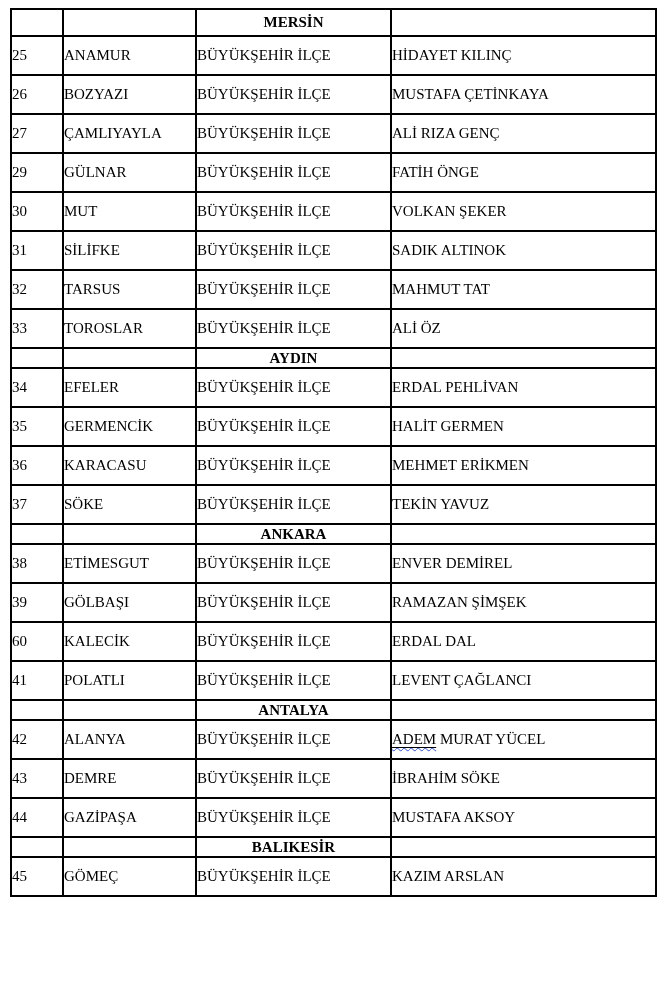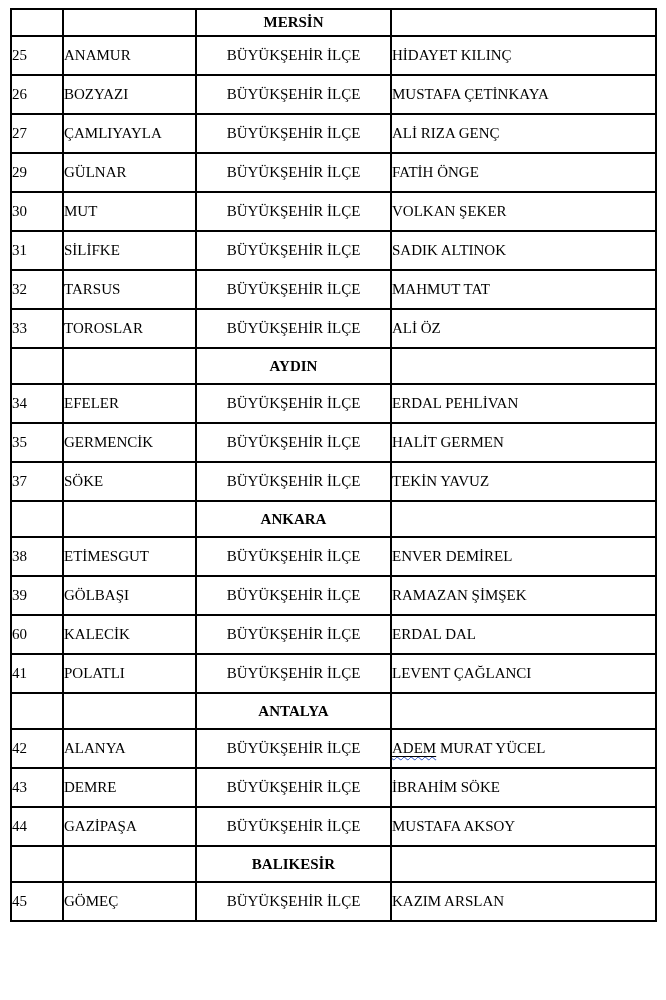--- a/index.html
+++ b/index.html
@@ -26,25 +26,25 @@
   table.roster td {
     border: 2px solid #000000;
     font-size: 15px;
     line-height: 1;
     padding: 0;
     vertical-align: middle;
     overflow: hidden;
     white-space: nowrap;
   }
   tr.data-row { height: 39px; }
-  tr.section-row { height: 36px; }
+  tr.section-row { height: 20px; }
   tr.section-row.first { height: 27px; }
   td.num { padding-left: 9px; }
   td.district { padding-left: 10px; }
-  td.type { text-align: center; margin-top: 48px; }
+  td.type { text-align: left; margin-top: 48px; }
   td.name { padding-left: 9px; }
   td.province {
     text-align: center;
     font-weight: bold;
     font-size: 16px;
   }
   .spellcheck {
     text-decoration: underline wavy #2f55c8;
     text-decoration-thickness: 1px;
     text-underline-offset: 3px;
@@ -133,20 +133,26 @@
           <td class="type">BÜYÜKŞEHİR İLÇE</td>
           <td class="name">ERDAL PEHLİVAN</td>
         </tr>
         <tr class="data-row">
           <td class="num">35</td>
           <td class="district">GERMENCİK</td>
           <td class="type">BÜYÜKŞEHİR İLÇE</td>
           <td class="name">HALİT GERMEN</td>
         </tr>
         <tr class="data-row">
+          <td class="num">36</td>
+          <td class="district">KARACASU</td>
+          <td class="type">BÜYÜKŞEHİR İLÇE</td>
+          <td class="name">MEHMET ERİKMEN</td>
+        </tr>
+        <tr class="data-row">
           <td class="num">37</td>
           <td class="district">SÖKE</td>
           <td class="type">BÜYÜKŞEHİR İLÇE</td>
           <td class="name">TEKİN YAVUZ</td>
         </tr>
         <tr class="section-row">
           <td></td>
           <td></td>
           <td class="province">ANKARA</td>
           <td></td>

